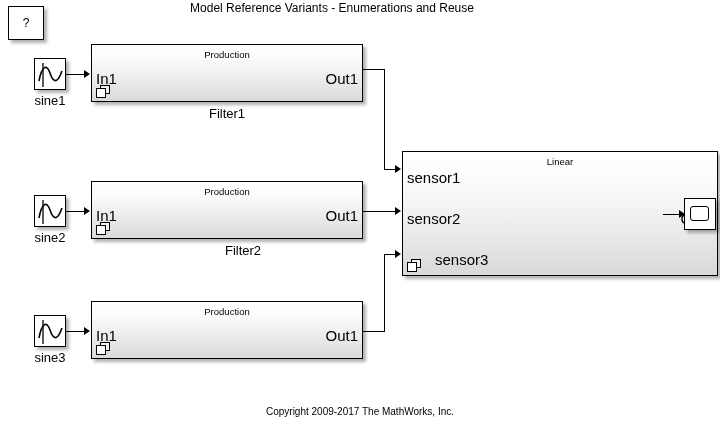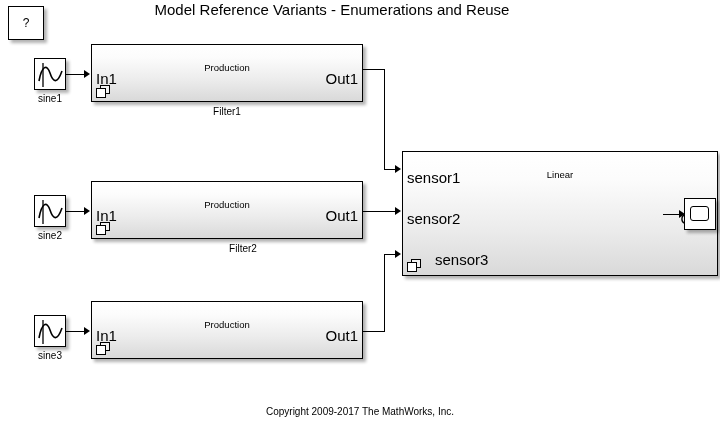--- a/index.html
+++ b/index.html
@@ -17,21 +17,21 @@
     -webkit-font-smoothing: antialiased;
   }
 
   
   .model-title {
     position: absolute;
     left: 0;
     top: 1px;
     width: 664px;
     text-align: center;
-    font-size: 15px;
+    font-size: 12px;
     color: #000000;
     white-space: nowrap;
   }
   .copyright {
     position: absolute;
     left: 0;
     top: 406px;
     width: 720px;
     text-align: center;
     font-size: 10px;
@@ -66,21 +66,21 @@
     color: #000000;
   }
 
   
   .subsys {
     background: linear-gradient(to bottom, #ffffff 0%, #fcfcfc 22%, #ececec 62%, #d9d9d9 100%);
   }
   .subsys .top-label {
     position: absolute;
     left: 0;
-    top: 17px;
+    top: 4px;
     width: 100%;
     text-align: center;
     font-size: 9.5px;
     color: #000000;
     pointer-events: none;
   }
   .subsys .port-label {
     position: absolute;
     font-size: 15px;
     color: #000000;
@@ -113,21 +113,21 @@
     left: 0;
     top: 3px;
     width: 10px;
     height: 10px;
     background: #ffffff;
   }
 
   
   .blk-name {
     position: absolute;
-    font-size: 10px;
+    font-size: 13px;
     color: #000000;
     text-align: center;
     white-space: nowrap;
   }
 
   
   .sine-blk {
     width: 32px;
     height: 32px;
     background: #ffffff;

